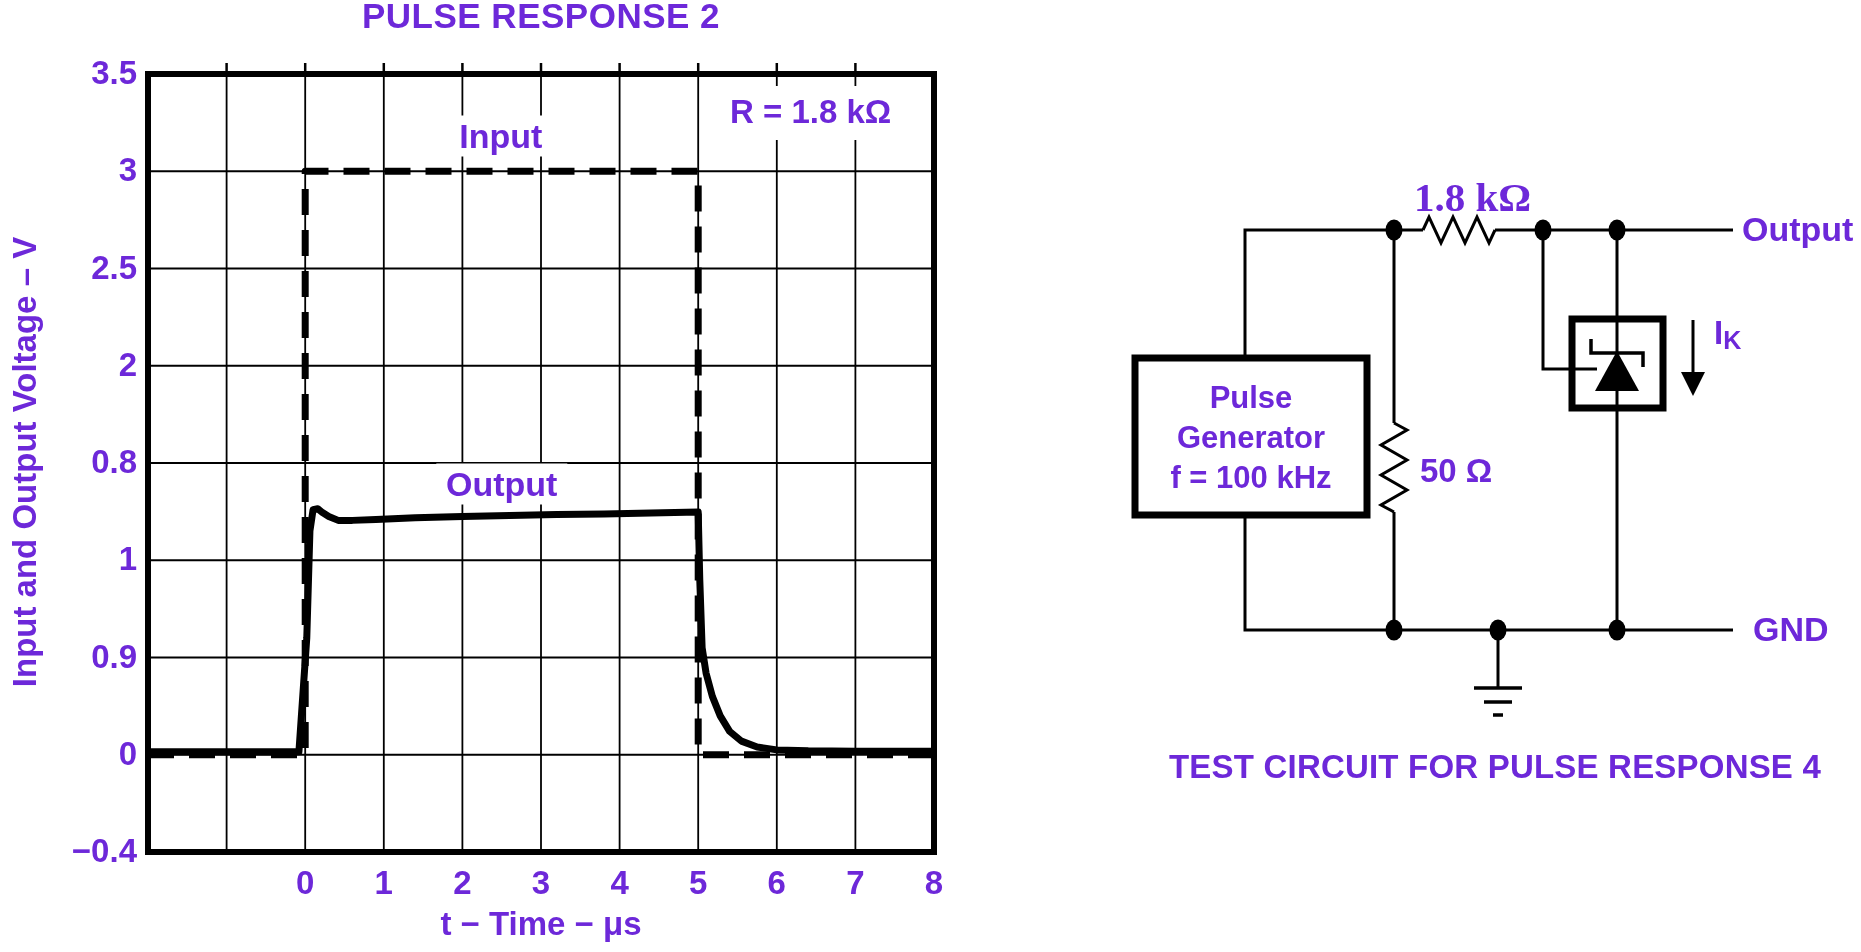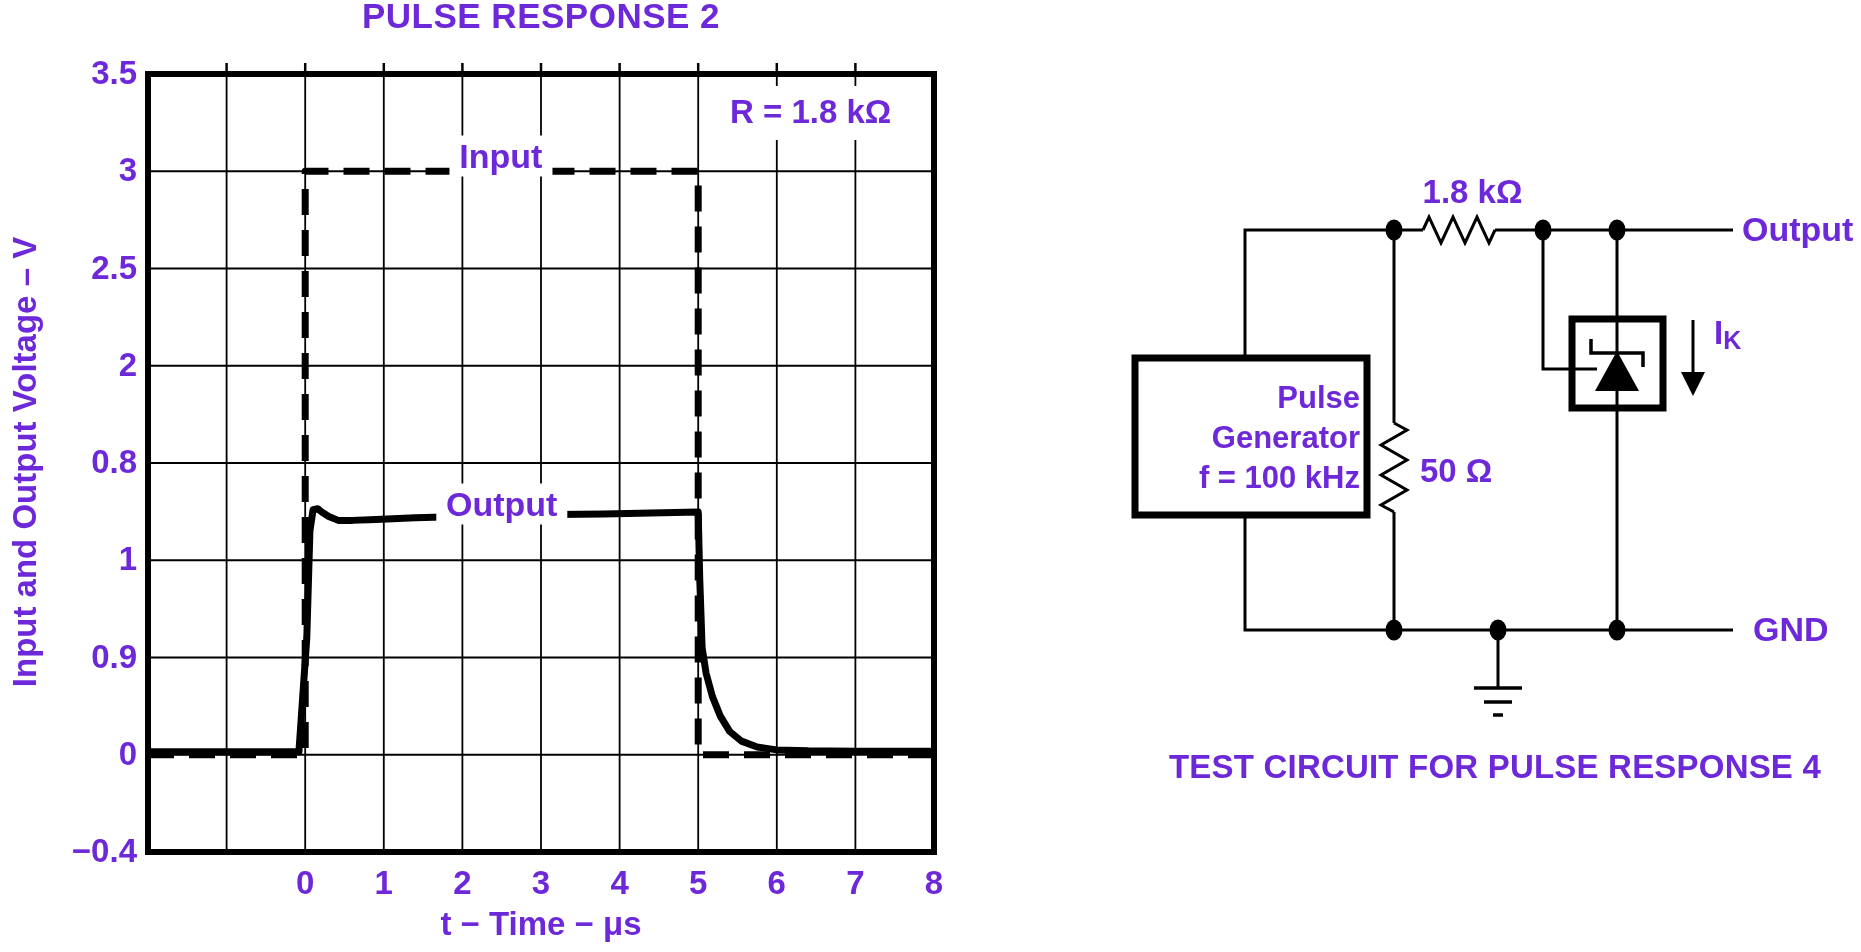--- a/index.html
+++ b/index.html
@@ -7,26 +7,26 @@
           font-family:"Liberation Sans",sans-serif;color:#6d28d9;}
   svg{position:absolute;left:0;top:0;}
   .lbl{position:absolute;font-weight:bold;white-space:nowrap;}
   .center{text-align:center;}
   #chart-title{left:148px;top:-4px;width:786px;font-size:35px;letter-spacing:.5px;}
   #y-axis-title{left:-365px;top:443px;width:780px;font-size:33px;transform:rotate(-90deg);}
   #x-axis-title{left:148px;top:905px;width:786px;font-size:33px;}
   #conditions{left:722px;top:86px;background:#fff;padding:4px 14px 6px 8px;font-size:33px;line-height:44px;}
   .sub{font-size:25px;vertical-align:-5px;}
   .series-label{position:absolute;transform:translate(-50%,-50%);background:#fff;
-                padding:1px 10px;font-weight:bold;font-size:34px;white-space:nowrap;margin-top:20px;}
+                padding:1px 10px;font-weight:bold;font-size:34px;white-space:nowrap;}
   .xtick{position:absolute;transform:translateX(-50%);font-weight:bold;font-size:33px;white-space:nowrap;}
   .ytick{position:absolute;left:0;width:137px;text-align:right;font-weight:bold;font-size:33px;white-space:nowrap;}
   #pg-text{left:1142px;top:364px;width:218px;height:147px;display:flex;flex-direction:column;
-           justify-content:center;align-items:flex-end;font-size:31px;line-height:40px;}
-  #r-top-label{left:1410px;top:173px;width:125px;font-size:33px;}
+           justify-content:center;align-items:center;font-size:31px;line-height:40px;}
+  #r-top-label{left:1410px;top:173px;width:125px;font-size:41px;font-family:Liberation Serif, serif;}
   #r-shunt-label{left:1420px;top:452px;font-size:33px;}
   #output-label{left:1742px;top:210px;font-size:34px;}
   #gnd-label{left:1753px;top:610px;font-size:34px;}
   #ik-label{left:1714px;top:314px;font-size:33px;}
   #circuit-caption{left:1152px;top:748px;width:686px;font-size:33px;letter-spacing:.2px;}
 </style>
 </head>
 <body>
 
 <div id="canvas">

